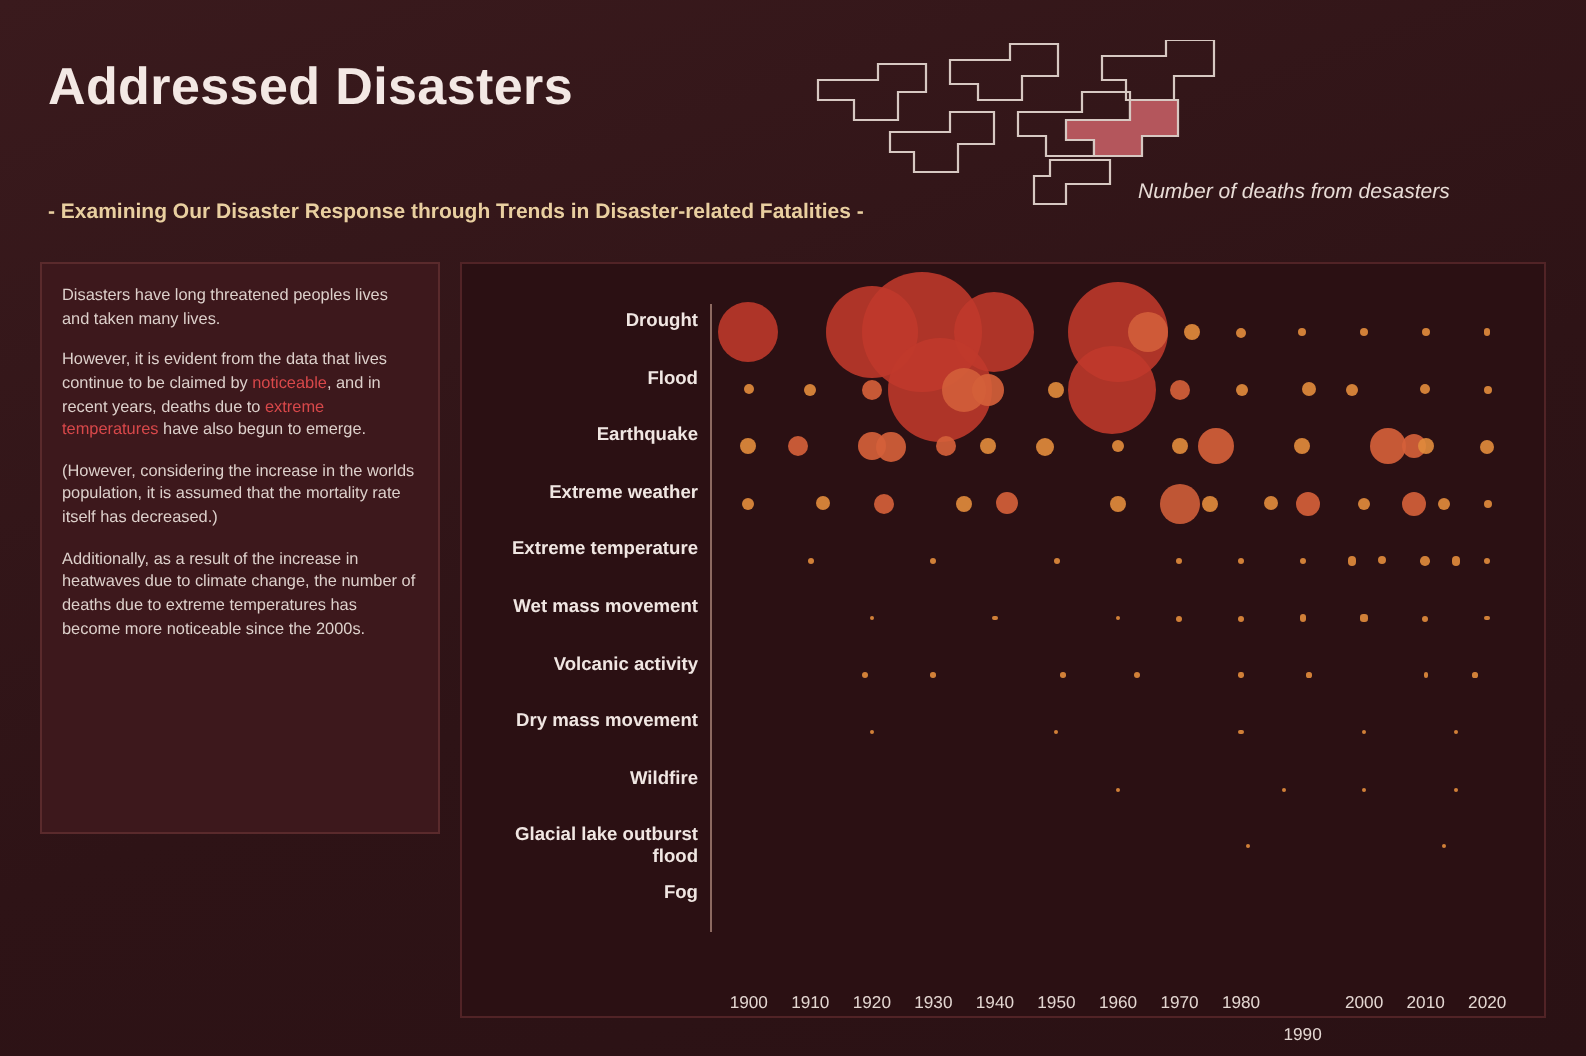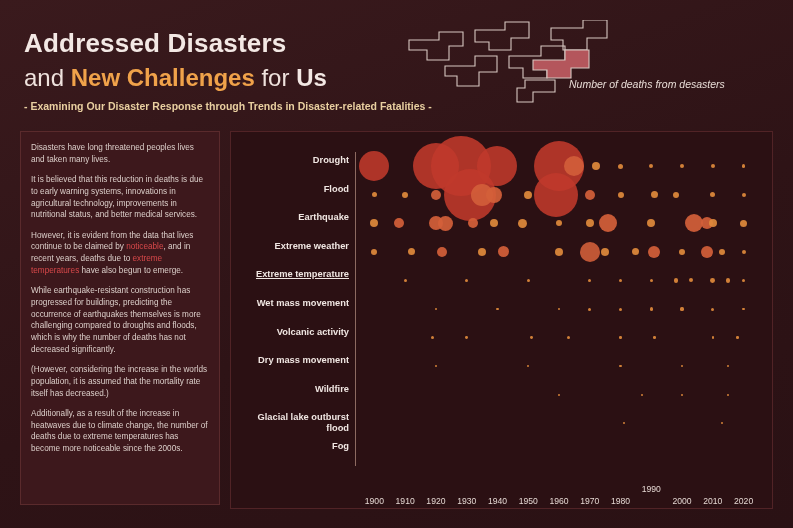--- a/index.html
+++ b/index.html
@@ -63,20 +63,21 @@
     right: 24px;
     top: 78px;
     text-align: left;
     width: 200px;
   }
   .right-caption .rc1 {
     font-size: 10.5px;
     font-style: italic;
     color: #e8dcd6;
     display: block;
+    margin-top: 12px;
   }
   .right-caption .rc2 {
     font-size: 15px;
     font-style: italic;
     color: #f0eae6;
     display: block;
     margin-top: 2px;
     border-bottom: 1px solid #9a6b55;
     padding-bottom: 3px;
   }
@@ -87,21 +88,21 @@
     position: absolute;
     left: 405px;
     top: 20px;
   }
 
   
   #left-panel {
     position: absolute;
     left: 20px; top: 131px;
     width: 200px;
-    height: 374px;
+    height: 286px;
     background: #3d181c;
     border: 1px solid #5a2a2c;
     box-sizing: border-box;
     padding: 10px 10px 8px 10px;
   }
   #left-panel p {
     margin: 0 0 9px 0;
     font-size: 8.2px;
     line-height: 1.42;
     color: #ddd0cb;
@@ -154,23 +155,20 @@
 </style>
 </head>
 <body>
 
 <div id="page">
 
   <div id="header">
 
     <div class="title-line1">Addressed Disasters</div>
 
-    <div class="title-line2">
-      <span class="light">and </span><span class="accent">New Challenges</span><span class="light"> for </span><span>Us</span>
-    </div>
 
     <div class="subtitle">- Examining Our Disaster Response through Trends in Disaster-related Fatalities -</div>
 
     <svg id="asia-map" width="220" height="85" viewBox="0 0 220 85">
       <g fill="none" stroke="#d7c8c2" stroke-width="1.1">
         <path d="M4 20 L34 20 L34 12 L58 12 L58 26 L44 26 L44 40 L22 40 L22 30 L4 30 Z"></path>
         <path d="M40 46 L70 46 L70 36 L92 36 L92 52 L74 52 L74 66 L52 66 L52 56 L40 56 Z"></path>
         <path d="M70 10 L100 10 L100 2 L124 2 L124 18 L106 18 L106 30 L84 30 L84 22 L70 22 Z"></path>
         <path d="M104 36 L136 36 L136 26 L160 26 L160 44 L142 44 L142 58 L118 58 L118 48 L104 48 Z"></path>
         <path d="M146 8 L178 8 L178 0 L202 0 L202 18 L182 18 L182 30 L158 30 L158 20 L146 20 Z"></path>
@@ -179,23 +177,21 @@
       <path d="M128 40 L160 40 L160 30 L184 30 L184 48 L166 48 L166 58 L142 58 L142 50 L128 50 Z" fill="#b4565c" stroke="#d7c8c2" stroke-width="1.1"></path>
     </svg>
 
     <div class="right-caption">
       <span class="rc1">Number of deaths from desasters</span>
     </div>
   </div>
 
   <div id="left-panel">
     <p>Disasters have long threatened peoples lives and taken many lives.</p>
-    <p>It is believed that this reduction in deaths is due to early warning systems, innovations in agricultural technology, improvements in nutritional status, and better medical services.</p>
     <p><span>However, it is evident from the data that lives continue to be claimed by </span><span class="hl-red">noticeable</span><span>, and in recent years, deaths due to </span><span class="hl-red">extreme temperatures</span><span> have also begun to emerge.</span></p>
-    <p>While earthquake-resistant construction has progressed for buildings, predicting the occurrence of earthquakes themselves is more challenging compared to droughts and floods, which is why the number of deaths has not decreased significantly.</p>
     <p>(However, considering the increase in the worlds population, it is assumed that the mortality rate itself has decreased.)</p>
     <p>Additionally, as a result of the increase in heatwaves due to climate change, the number of deaths due to extreme temperatures has become more noticeable since the 2000s.</p>
 
   </div>
 
   <div id="chart-panel">
     <div id="plot">
         <div class="axis-line" style="left: 124px; top: 20px; width: 1px; height: 314px;"></div>
         <div class="ylabel" style="width: 116px; left: 2px; right: auto; top: 23px;">Drought</div>
         <div class="bubble" title="Drought 1900" style="width: 30px; height: 30px; left: 128.385px; top: 19px; background: rgb(192, 57, 43); opacity: 0.88;"></div>
@@ -249,21 +245,21 @@
         <div class="bubble" title="Extreme weather 1942" style="width: 11px; height: 11px; left: 267.115px; top: 114.3px; background: rgb(212, 96, 58); opacity: 0.92;"></div>
         <div class="bubble" title="Extreme weather 1960" style="width: 8px; height: 8px; left: 324px; top: 115.8px; background: rgb(224, 138, 60); opacity: 0.92;"></div>
         <div class="bubble" title="Extreme weather 1970" style="width: 20px; height: 20px; left: 348.769px; top: 109.8px; background: rgb(212, 96, 58); opacity: 0.88;"></div>
         <div class="bubble" title="Extreme weather 1975" style="width: 8px; height: 8px; left: 370.154px; top: 115.8px; background: rgb(224, 138, 60); opacity: 0.92;"></div>
         <div class="bubble" title="Extreme weather 1985" style="width: 7px; height: 7px; left: 401.423px; top: 116.3px; background: rgb(224, 138, 60); opacity: 0.92;"></div>
         <div class="bubble" title="Extreme weather 1991" style="width: 12px; height: 12px; left: 417.385px; top: 113.8px; background: rgb(212, 96, 58); opacity: 0.92;"></div>
         <div class="bubble" title="Extreme weather 2000" style="width: 6px; height: 6px; left: 448.077px; top: 116.8px; background: rgb(224, 138, 60); opacity: 0.92;"></div>
         <div class="bubble" title="Extreme weather 2008" style="width: 12px; height: 12px; left: 469.692px; top: 113.8px; background: rgb(212, 96, 58); opacity: 0.92;"></div>
         <div class="bubble" title="Extreme weather 2013" style="width: 6px; height: 6px; left: 488.077px; top: 116.8px; background: rgb(224, 138, 60); opacity: 0.92;"></div>
         <div class="bubble" title="Extreme weather 2020" style="width: 4px; height: 4px; left: 510.615px; top: 117.8px; background: rgb(224, 138, 60); opacity: 0.92;"></div>
-        <div class="ylabel" style="width: 116px; left: 2px; right: auto; top: 137.4px; text-decoration: underline;">Extreme temperature</div>
+        <div class="ylabel" style="width: 116px; left: 2px; right: auto; top: 137.4px;">Extreme temperature</div>
         <div class="bubble" title="Extreme temperature 1910" style="width: 3px; height: 3px; left: 172.654px; top: 146.9px; background: rgb(224, 138, 60); opacity: 0.92;"></div>
         <div class="bubble" title="Extreme temperature 1930" style="width: 3px; height: 3px; left: 234.192px; top: 146.9px; background: rgb(224, 138, 60); opacity: 0.92;"></div>
         <div class="bubble" title="Extreme temperature 1950" style="width: 3px; height: 3px; left: 295.731px; top: 146.9px; background: rgb(224, 138, 60); opacity: 0.92;"></div>
         <div class="bubble" title="Extreme temperature 1970" style="width: 3px; height: 3px; left: 357.269px; top: 146.9px; background: rgb(224, 138, 60); opacity: 0.92;"></div>
         <div class="bubble" title="Extreme temperature 1980" style="width: 3.2px; height: 3.2px; left: 387.938px; top: 146.8px; background: rgb(224, 138, 60); opacity: 0.92;"></div>
         <div class="bubble" title="Extreme temperature 1990" style="width: 3.6px; height: 3.6px; left: 418.508px; top: 146.6px; background: rgb(224, 138, 60); opacity: 0.92;"></div>
         <div class="bubble" title="Extreme temperature 1998" style="width: 4.4px; height: 4.4px; left: 442.723px; top: 146.2px; background: rgb(224, 138, 60); opacity: 0.92;"></div>
         <div class="bubble" title="Extreme temperature 2003" style="width: 4px; height: 4px; left: 458.308px; top: 146.4px; background: rgb(224, 138, 60); opacity: 0.92;"></div>
         <div class="bubble" title="Extreme temperature 2010" style="width: 4.8px; height: 4.8px; left: 479.446px; top: 146px; background: rgb(224, 138, 60); opacity: 0.92;"></div>
         <div class="bubble" title="Extreme temperature 2015" style="width: 4.4px; height: 4.4px; left: 495.031px; top: 146.2px; background: rgb(224, 138, 60); opacity: 0.92;"></div>
@@ -304,20 +300,20 @@
         <div class="ylabel" style="width: 116px; left: 2px; right: auto; top: 309px;">Fog</div>
         <div class="xtick" style="left: 123.385px; top: 364px;">1900</div>
         <div class="xtick" style="left: 154.154px; top: 364px;">1910</div>
         <div class="xtick" style="left: 184.923px; top: 364px;">1920</div>
         <div class="xtick" style="left: 215.692px; top: 364px;">1930</div>
         <div class="xtick" style="left: 246.462px; top: 364px;">1940</div>
         <div class="xtick" style="left: 277.231px; top: 364px;">1950</div>
         <div class="xtick" style="left: 308px; top: 364px;">1960</div>
         <div class="xtick" style="left: 338.769px; top: 364px;">1970</div>
         <div class="xtick" style="left: 369.538px; top: 364px;">1980</div>
-        <div class="xtick" style="left: 400.308px; top: 352px;">1990</div>
+        <div class="xtick" style="left: 400.308px; top: 380px;">1990</div>
         <div class="xtick" style="left: 431.077px; top: 364px;">2000</div>
         <div class="xtick" style="left: 461.846px; top: 364px;">2010</div>
         <div class="xtick" style="left: 492.615px; top: 364px;">2020</div>
       </div>
   </div>
 
 </div>
 
 </body></html>

